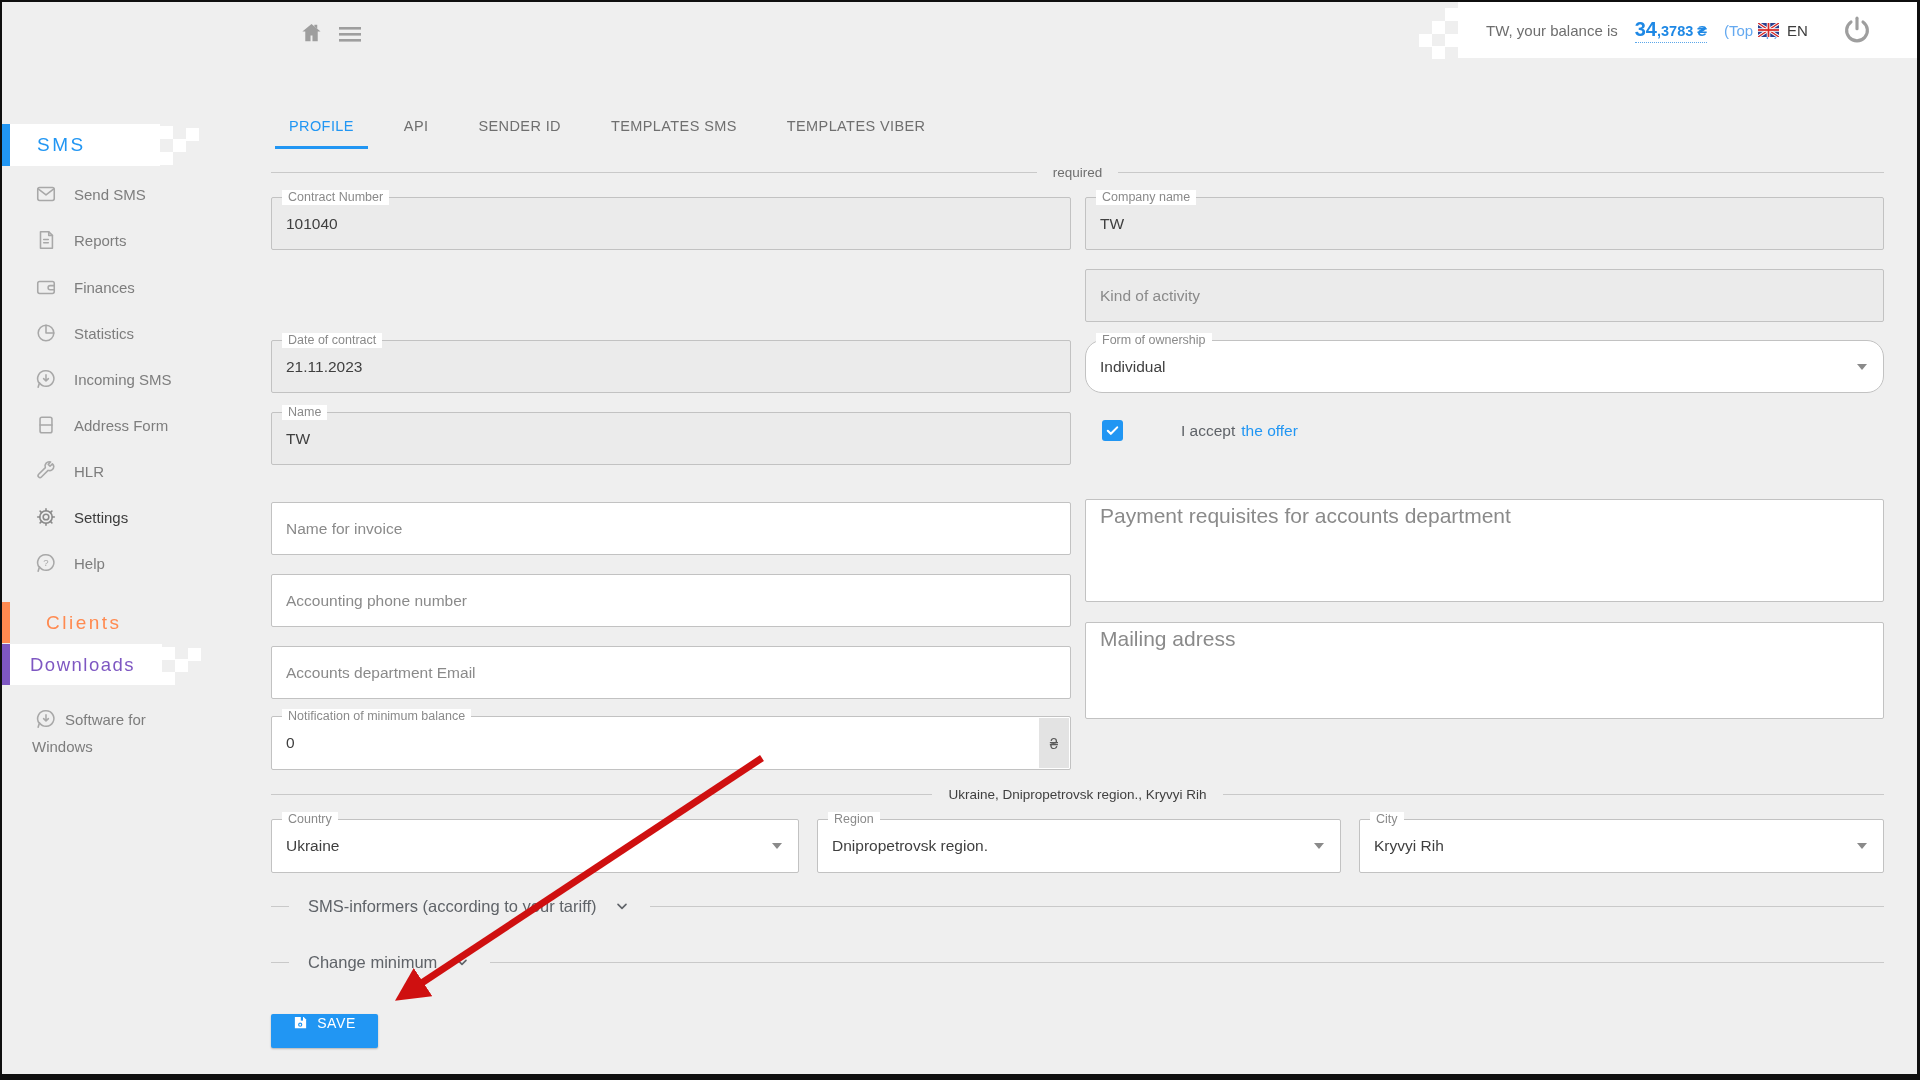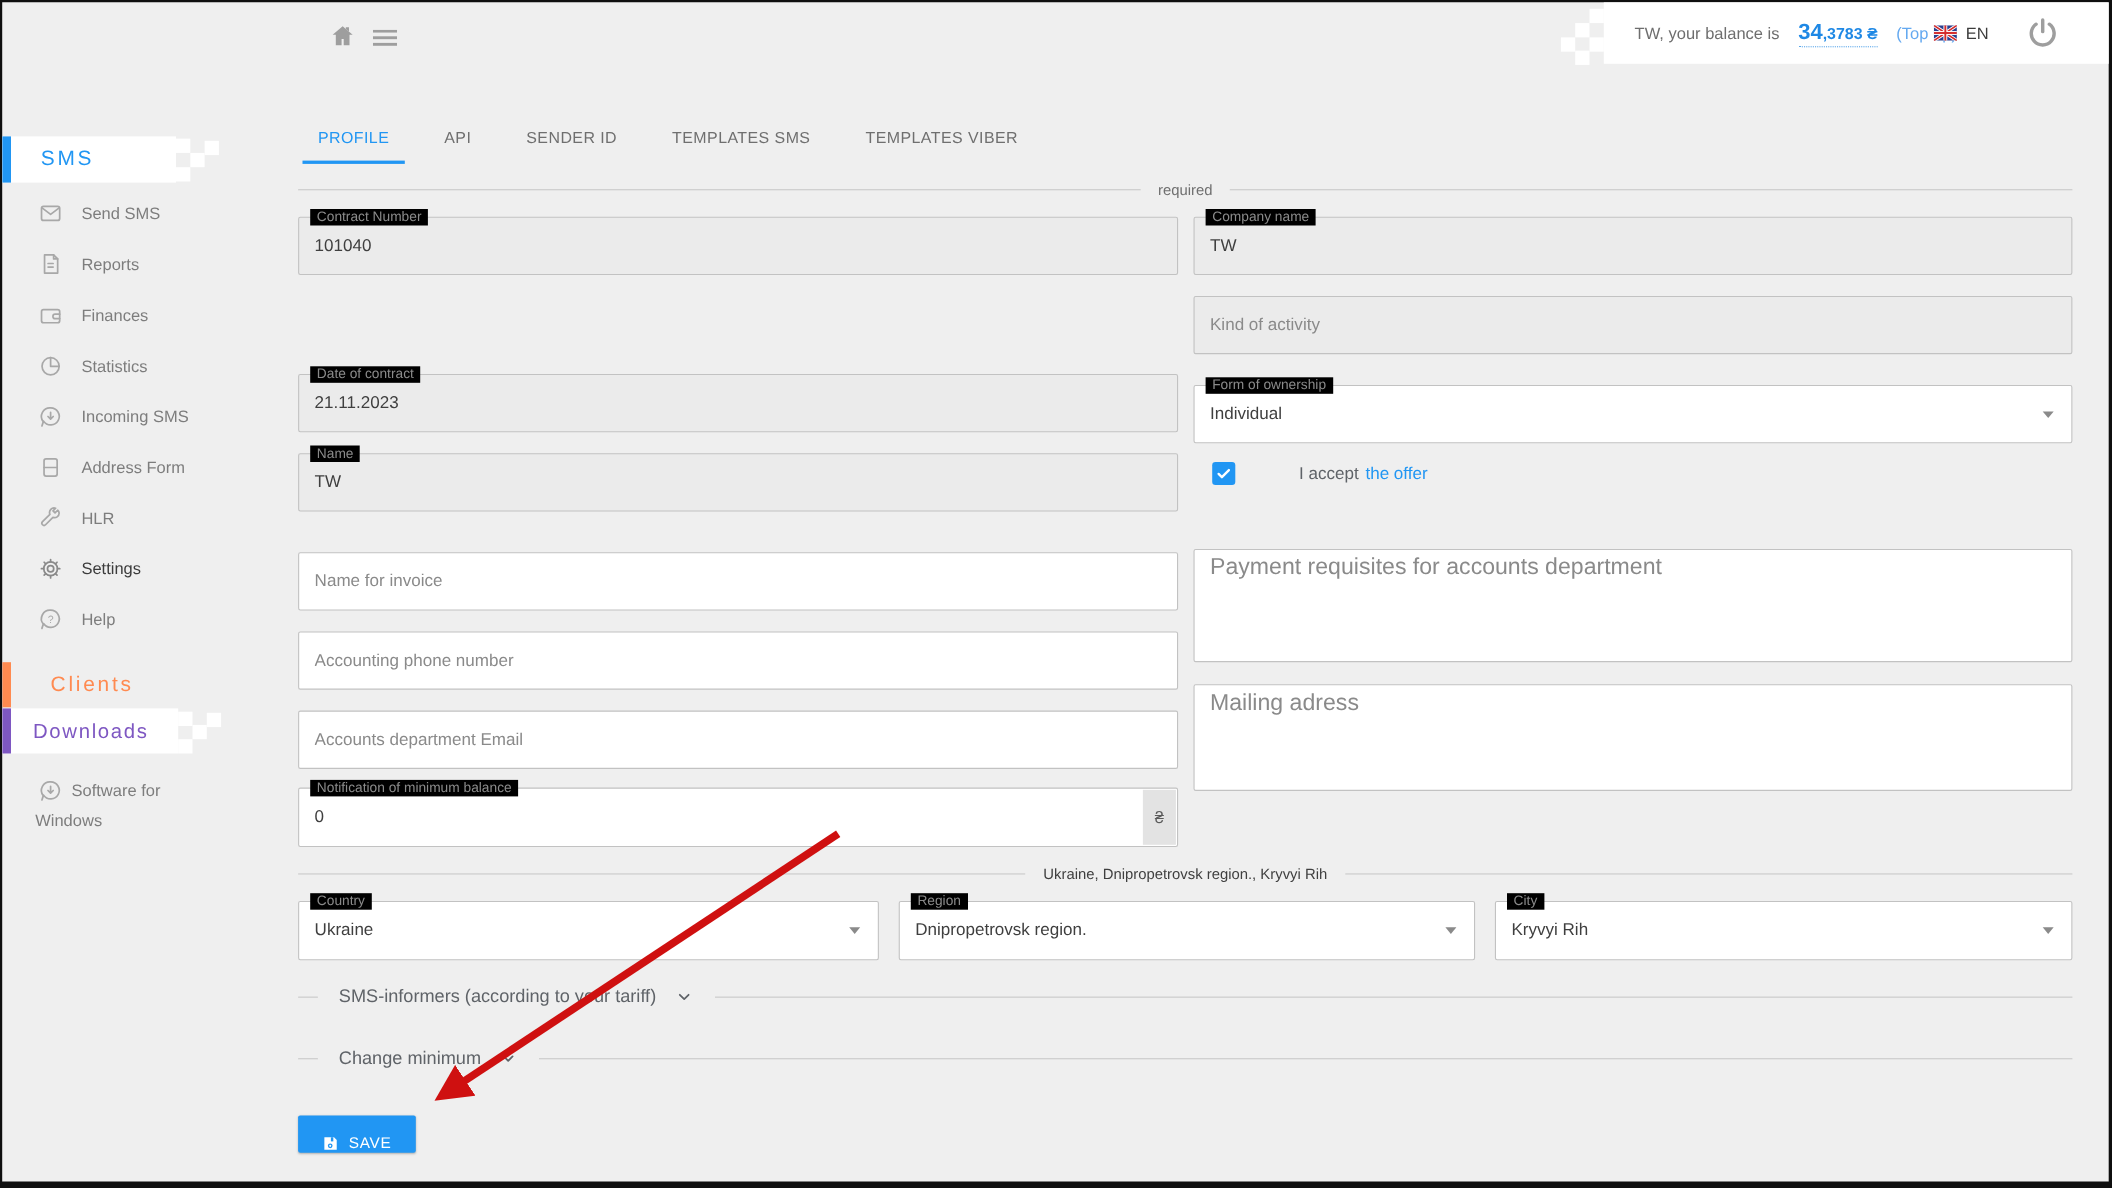--- a/index.html
+++ b/index.html
@@ -56,21 +56,21 @@
 
   .toggle { position:absolute; left:269px; width:1613px; height:32px; display:flex; align-items:center; cursor:pointer; }
   .t-dash { width:18px; height:1px; background:#c9c9c9; }
   .t-label { padding:0 17px 0 19px; font-size:16.5px; color:#5f6368; white-space:nowrap; }
   .t-line { flex:1; height:1px; background:#c9c9c9; margin-left:20px; }
 
   
   .field { position:absolute; box-sizing:border-box; border:1px solid #c2c2c2; border-radius:2px;
            background:#fff; }
   .field.gray { background:#ebebeb; }
-  .flabel { position:absolute; top:-8px; left:10px; background:#000000; padding:0 6px;
+  .flabel { position:absolute; top:-8px; left:10px; background:#ffffff; padding:0 6px;
             font-size:12.5px; color:#8a8a8a; line-height:15px; white-space:nowrap; }
   .finput { position:absolute; inset:0; width:100%; height:100%; border:none; outline:none; background:transparent;
             font-family:inherit; font-size:15.5px; color:#3f3f3f; padding:0 14px; box-sizing:border-box; }
   .finput::placeholder { color:#8a8a8a; opacity:1; }
   .ftextarea { position:absolute; inset:0; width:100%; height:100%; border:none; outline:none; background:transparent;
                font-family:inherit; font-size:21px; color:#3f3f3f; padding:4px 14px; box-sizing:border-box; resize:none; }
   .ftextarea::placeholder { color:#8a8a8a; opacity:1; }
   .fvalue { position:absolute; left:14px; top:0; height:100%; display:flex; align-items:center;
             font-size:15.5px; color:#3f3f3f; }
   .sel-arrow { position:absolute; right:16px; top:50%; margin-top:-3px; width:0; height:0;
@@ -81,21 +81,21 @@
 
   
   .offer-row { position:absolute; left:1100px; top:418px; display:flex; align-items:center; gap:13px; }
   .cbox { width:21px; height:21px; background:#2196f3; border-radius:3px; display:flex;
           align-items:center; justify-content:center; cursor:pointer; }
   .offer-text { font-size:15.5px; color:#5f6368;margin-left:45px; }
   .offer-link { font-size:15.5px; color:#2196f3; cursor:pointer; margin-left:-7px; }
 
   
   .save-btn { position:absolute; left:269px; top:1012px; width:107px; height:34px; background:#2196f3;
-              border:none; border-radius:2px; display:flex; align-items:flex-end; justify-content:center;
+              border:none; border-radius:2px; display:flex; align-items:flex-start; justify-content:center;
               gap:9px; color:#fff; font-size:14px; letter-spacing:0.6px; font-family:inherit; cursor:pointer;
               box-shadow:0 1px 2px rgba(0,0,0,0.25); }
 
   .arrow-overlay { position:absolute; left:0; top:0; pointer-events:none; z-index:50; }
 </style>
 </head>
 <body>
 
 <div class="app">
 
@@ -264,21 +264,21 @@
   </div>
 
   <div class="field gray" style="left:1083px; top:267px; width:799px; height:53px;">
     <input class="finput" placeholder="Kind of activity" style="">
   </div>
 
   <div class="field gray" style="left:269px; top:338px; width:800px; height:53px;">
     <span class="flabel">Date of contract</span>
     <input class="finput" readonly="" value="21.11.2023" style="">
   </div>
-  <div class="field" style="left:1083px; top:348px; width:799px; height:53px;">
+  <div class="field" style="left:1083px; top:338px; width:799px; height:53px;border-radius:17px;">
     <span class="flabel">Form of ownership</span>
     <span class="fvalue">Individual</span>
     <span class="sel-arrow"></span>
   </div>
 
   <div class="field gray" style="left:269px; top:410px; width:800px; height:53px;">
     <span class="flabel">Name</span>
     <input class="finput" readonly="" value="TW" style="">
   </div>
 

